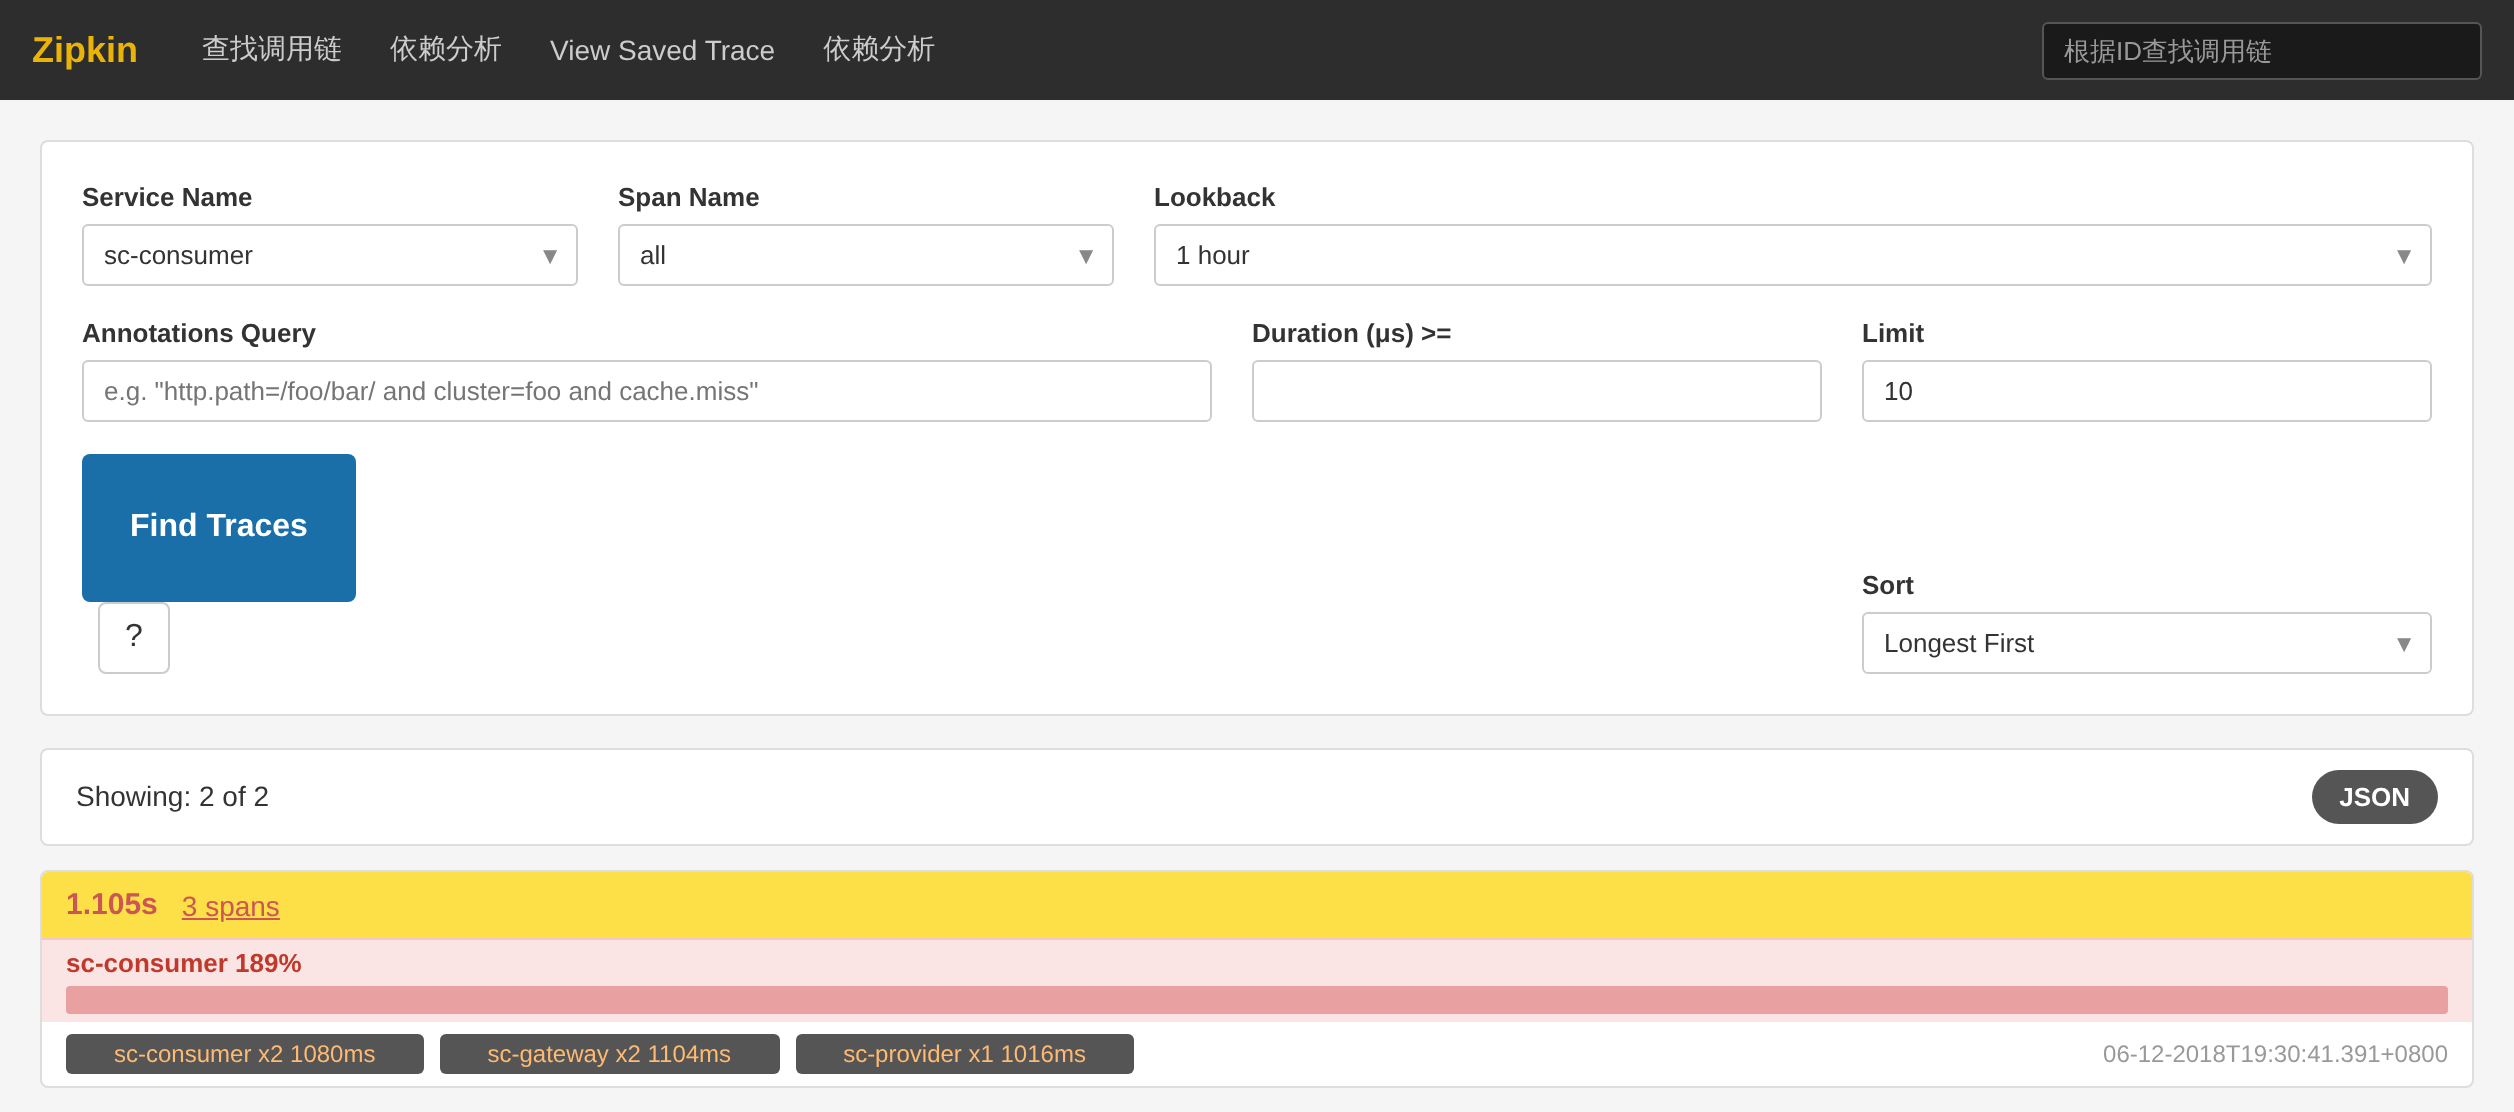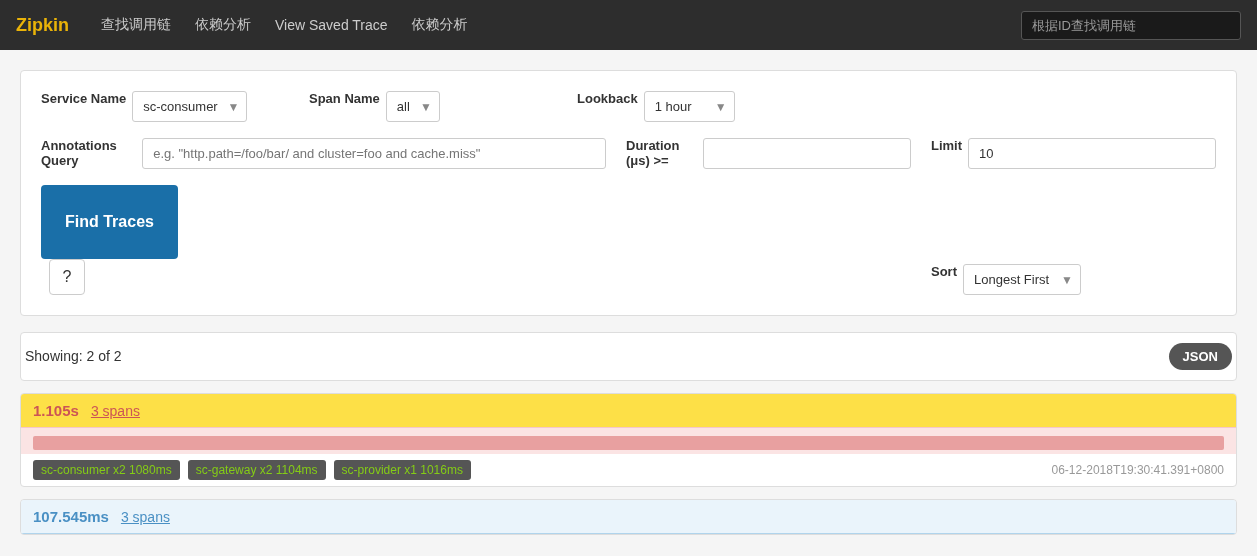--- a/index.html
+++ b/index.html
@@ -51,21 +51,21 @@
     .search-form {
       background: #fff;
       border: 1px solid #ddd;
       border-radius: 4px;
       padding: 20px;
       margin-bottom: 16px;
     }
 
     .form-group {
       display: flex;
-      flex-direction: row;
+      flex-direction: column;
       gap: 6px;
     }
 
     .form-group label {
       font-size: 13px;
       font-weight: bold;
       color: #333;
     }
 
     .form-group select {
@@ -107,21 +107,21 @@
       border-radius: 4px;
       font-size: 16px;
       cursor: pointer;
       display: flex;
       align-items: center;
       justify-content: center;
     }
 
     
     .results-summary {
-      padding: 10px 4px;
+      padding: 10px 17px;
       background: #fff;
       border: 1px solid #ddd;
       border-radius: 4px;
       margin-bottom: 12px;
       display: flex;
       justify-content: space-between;
       align-items: center;
     }
 
     .results-text { font-size: 14px; color: #333; }
@@ -187,23 +187,23 @@
     .trace-tags {
       display: flex;
       align-items: center;
       padding: 6px 12px;
       gap: 8px;
       flex-wrap: wrap;
     }
 
     .tag {
       background: #555;
-      color: #84cc16;
+      color: #fdba74;
       font-size: 12px;
-      padding: 3px 8px;
+      padding: 3px 24px;
       border-radius: 3px;
     }
 
     .trace-timestamp {
       margin-left: auto;
       font-size: 12px;
       color: #999;
       white-space: nowrap;
     }
 
@@ -353,20 +353,26 @@
     </div>
     <button class="btn-json">JSON</button>
   </div>
 
   <div class="trace-item">
     <div class="trace-header" style="background:#fde047; border-bottom:1px solid #f5c6cb;">
       <span class="trace-duration">1.105s</span>
       <span class="trace-spans">3 spans</span>
     </div>
     <div style="background:#fbe4e4; padding:4px 12px;">
+      <div style="display:flex; align-items:center; justify-content:space-between;">
+        <span style="color:#c0392b; font-size:13px; font-weight:bold;">
+          <span>sc-consumer</span>
+          <span>189%</span>
+        </span>
+      </div>
       <div style="background:#e8a0a0; height:14px; border-radius:2px; width:100%; margin-top:4px;"></div>
     </div>
     <div class="trace-tags">
       <span class="tag">sc-consumer x2 1080ms</span>
       <span class="tag">sc-gateway x2 1104ms</span>
       <span class="tag">sc-provider x1 1016ms</span>
       <span class="trace-timestamp">06-12-2018T19:30:41.391+0800</span>
     </div>
   </div>
 

